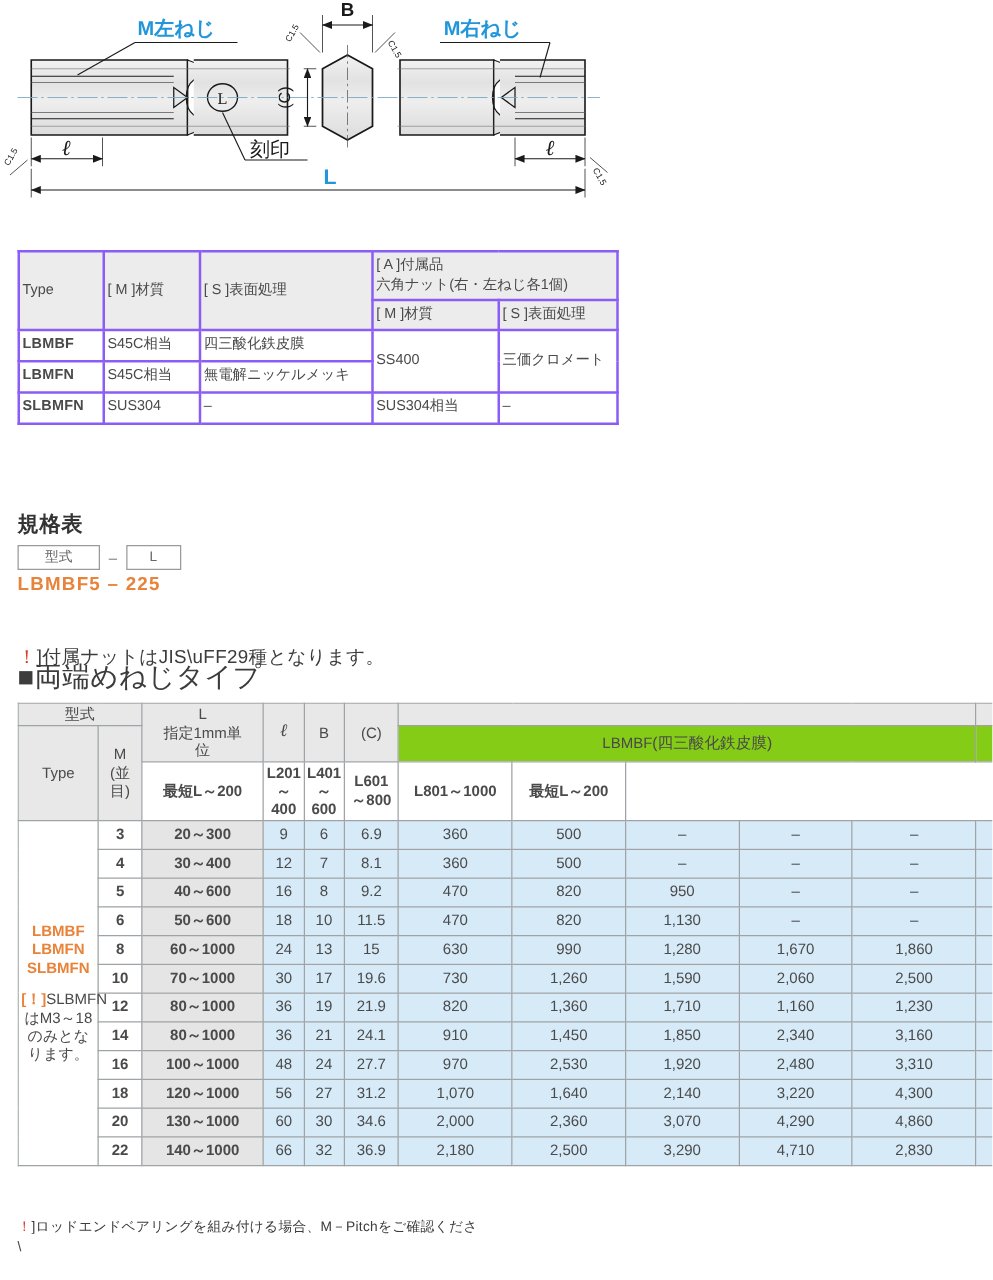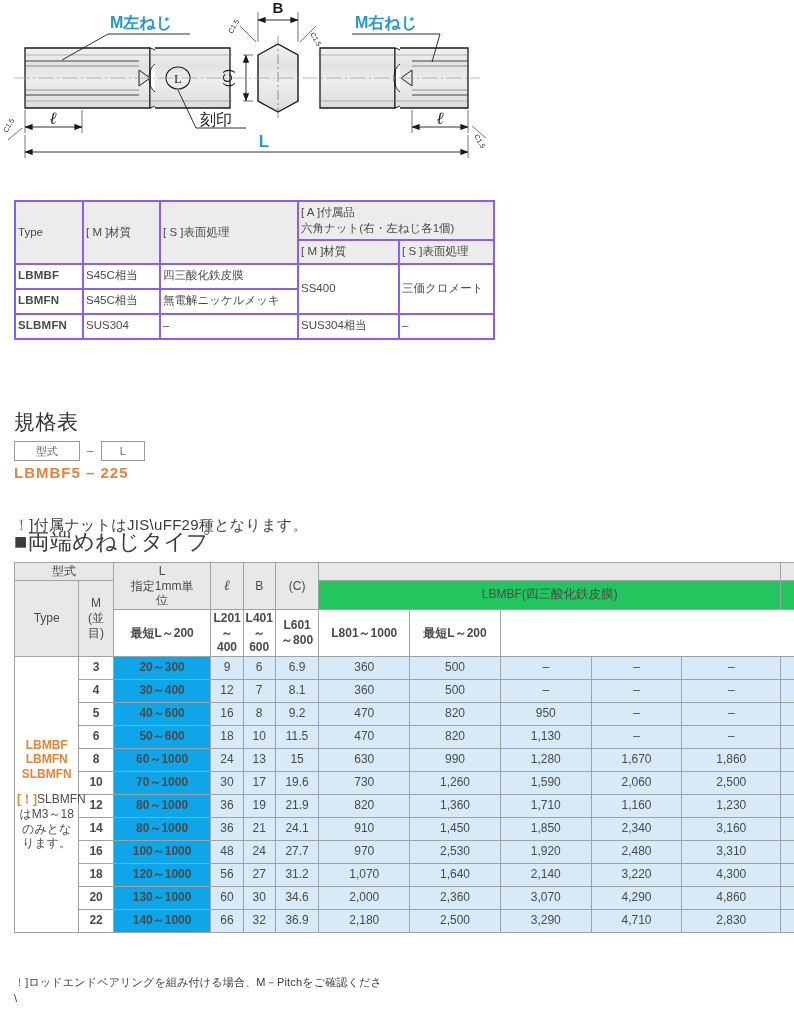--- a/index.html
+++ b/index.html
@@ -28,21 +28,21 @@
     line-height: 1.35;
     color: #4a4a4a;
   }
   table.mat th { background: #ececec; font-weight: normal; }
   table.mat td { background: #ffffff; height: 25px; }
   td.code, th.code { color: #e8833a; font-weight: bold; letter-spacing: .2px; }
 
   
   .spec-head { position: absolute; left: 14px; top: 408px; }
   .spec-head h2 {
-    margin: 0; font-size: 21px; font-weight: normal; color: #333;
+    margin: 0; font-size: 17px; font-weight: bold; color: #333;
     letter-spacing: .5px;
   }
   .code-boxes { display: flex; align-items: center; margin-top: 5px; }
   .cbox {
     border: 1px solid #9a9a9a; background: #fff;
     font-size: 11px; color: #666;
     text-align: center; line-height: 18px;
     height: 20px;
   }
   .cbox.a { width: 66px; }
@@ -73,27 +73,27 @@
     position: absolute; left: 14px; top: 562px;
     width: 780px; height: 407px; overflow: hidden;
   }
   table.spec { border-collapse: collapse; table-layout: fixed; width: 858px; }
   table.spec th, table.spec td {
     border: 1px solid #9fa3a6;
     font-size: 12px; text-align: center; vertical-align: middle;
     padding: 1px 2px; line-height: 1.22; color: #4a4a4a;
   }
   table.spec th.gray { background: #e8e8e8; font-weight: normal; }
-  table.spec th.white { background: #22c55e; font-weight: normal; }
+  table.spec th.white { background: #84cc16; font-weight: normal; }
   th.grp { color: #e8833a; font-weight: bold; font-size: 14px; }
   th.grp .sfx { color: #4a4a4a; font-weight: normal; font-size: 12.5px; }
   th.range { color: #e8833a; font-weight: bold; font-size: 12.5px; background: #fff; }
   td.dim { background: #d6eaf8; height: 23px; }
   td.price { background: #d6eaf8; text-align: right; padding-right: 7px; height: 23px; }
-  td.orange { color: #e8833a; font-weight: bold; background: #0ea5e9; height: 23px; }
+  td.orange { color: #e8833a; font-weight: bold; background: #e5e5e5; height: 23px; }
   td.mval { color: #e8833a; font-weight: bold; background: #ffffff; }
   td.typecell {
     background: #ffffff; text-align: left; vertical-align: middle;
     padding: 4px 4px 4px 5px; font-size: 12px; line-height: 1.45;
   }
   td.typecell .tc-codes { color: #e8833a; font-weight: bold; }
   td.typecell .tc-note { color: #4a4a4a; margin-top: 11px; }
   td.typecell .tc-note .bk { color: #e8833a; font-weight: bold; }
 </style>
 </head>

